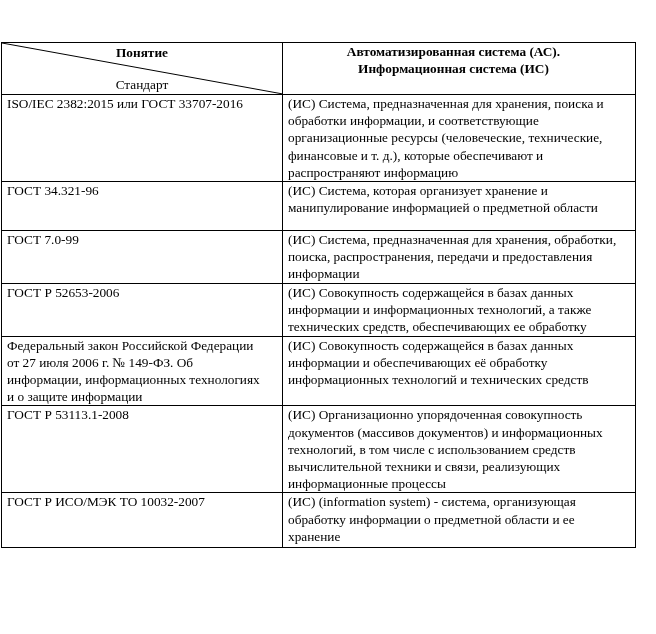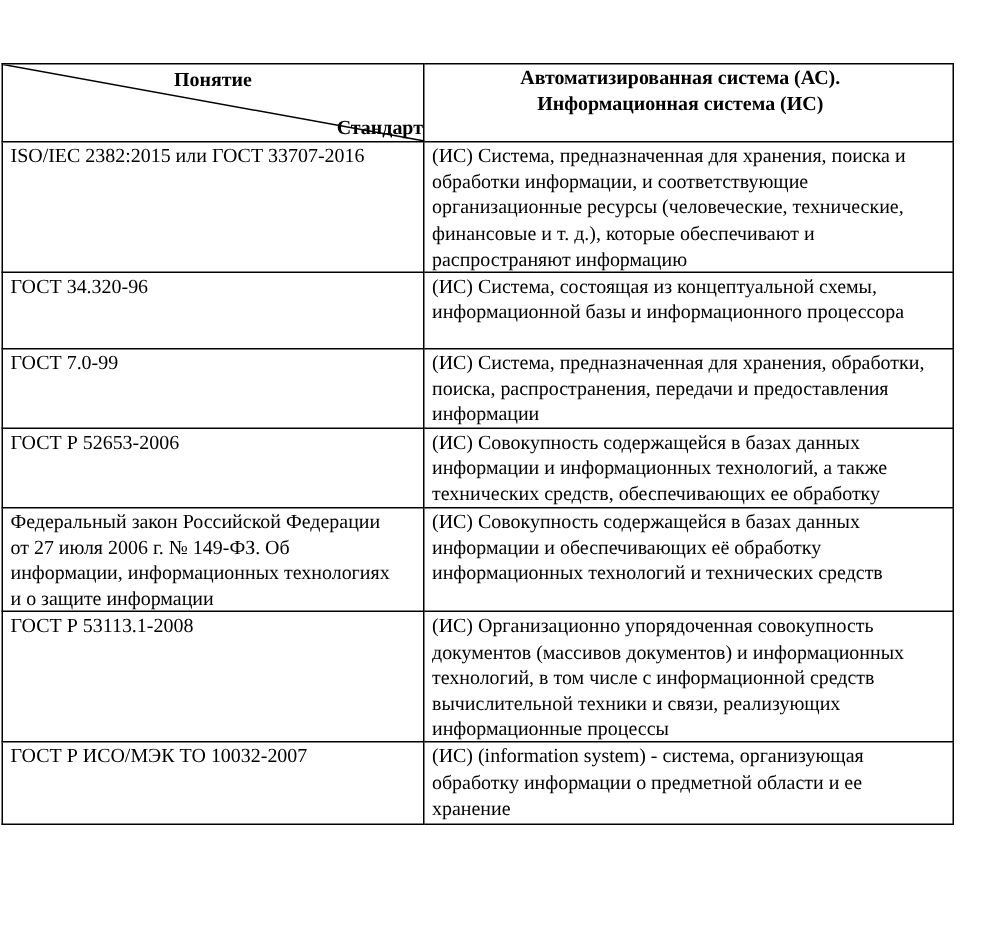--- a/index.html
+++ b/index.html
@@ -5,21 +5,21 @@
   html, body { margin:0; padding:0; background:#ffffff; }
   body { width:656px; height:634px; position:relative; overflow:hidden;
          font-family:"Liberation Serif","DejaVu Serif",serif; color:#000; }
   .tbl { position:absolute; left:1px; top:0; width:634px; border-collapse:collapse; table-layout:fixed;margin-top:42px; }
   .tbl td, .tbl th { border:1px solid #000; vertical-align:top; padding:0 16px 0 5px; font-size:13.3px; line-height:17.2px; font-weight:normal; text-align:left; }
   .tbl col.c1 { width:281px; }
   .tbl col.c2 { width:353px; }
   .hdr-left { position:relative; height:51px; padding:0 !important; }
   .hdr-left svg { position:absolute; left:0; top:0; }
   .hdr-concept { position:absolute; left:0; right:0; top:1px; text-align:center; font-weight:bold; font-size:13.3px; }
-  .hdr-standard { position:absolute; left:0; right:0; top:33px; text-align:right; font-weight:bold; font-size:13.3px; }
+  .hdr-standard { position:absolute; left:0; right:0; top:33px; text-align:center; font-weight:normal; font-size:13.3px; }
   .hdr-right { text-align:center !important; font-weight:bold !important; height:51px; }
   .hdr-right span { display:block; }
   tr.r1 td { height:84px; } tr.r2 td { height:48px; } tr.r3 td { height:50px; }
   tr.r4 td { height:51px; } tr.r5 td { height:52px; } tr.r6 td { height:64px; }
   tr.r7 td { height:67px; } tr.r8 td { height:86px; } tr.r9 td { height:54px; }
 </style>
 </head>
 <body>
 
 <table class="tbl">
@@ -38,38 +38,38 @@
     </th>
     <th class="hdr-right">
       <span>Автоматизированная система (АС).</span>
       <span>Информационная система (ИС)</span>
     </th>
   </tr>
   <tr class="r1">
     <td>ISO/IEC 2382:2015 или ГОСТ 33707-2016</td>
     <td>(ИС) Система, предназначенная для хранения, поиска и обработки информации, и соответствующие организационные ресурсы (человеческие, технические, финансовые и т. д.), которые обеспечивают и распространяют информацию</td>
   </tr>
-  <tr class="r3">
-    <td>ГОСТ 34.320-96</td>
-    <td>(ИС) Система, состоящая из концептуальной схемы, информационной базы и информационного процессора</td>
+  <tr class="r2">
+    <td>ГОСТ 34.321-96</td>
+    <td>(ИС) Система, которая организует хранение и манипулирование информацией о предметной области</td>
   </tr>
   <tr class="r4">
     <td>ГОСТ 7.0-99</td>
     <td>(ИС) Система, предназначенная для хранения, обработки, поиска, распространения, передачи и предоставления информации</td>
   </tr>
   <tr class="r5">
     <td>ГОСТ Р 52653-2006</td>
     <td>(ИС) Совокупность содержащейся в базах данных информации и информационных технологий, а также технических средств, обеспечивающих ее обработку</td>
   </tr>
   <tr class="r6">
     <td>Федеральный закон Российской Федерации от 27 июля 2006 г. № 149-ФЗ. Об информации, информационных технологиях и о защите информации</td>
     <td>(ИС) Совокупность содержащейся в базах данных информации и обеспечивающих её обработку информационных технологий и технических средств</td>
   </tr>
   <tr class="r8">
     <td>ГОСТ Р 53113.1-2008</td>
-    <td>(ИС) Организационно упорядоченная совокупность документов (массивов документов) и информационных технологий, в том числе с информационной средств вычислительной техники и связи, реализующих информационные процессы</td>
+    <td>(ИС) Организационно упорядоченная совокупность документов (массивов документов) и информационных технологий, в том числе с использованием средств вычислительной техники и связи, реализующих информационные процессы</td>
   </tr>
   <tr class="r9">
     <td>ГОСТ Р ИСО/МЭК ТО 10032-2007</td>
     <td>(ИС) (information system) - система, организующая обработку информации о предметной области и ее хранение</td>
   </tr>
 </tbody>
   </table>
 
 </body></html>

